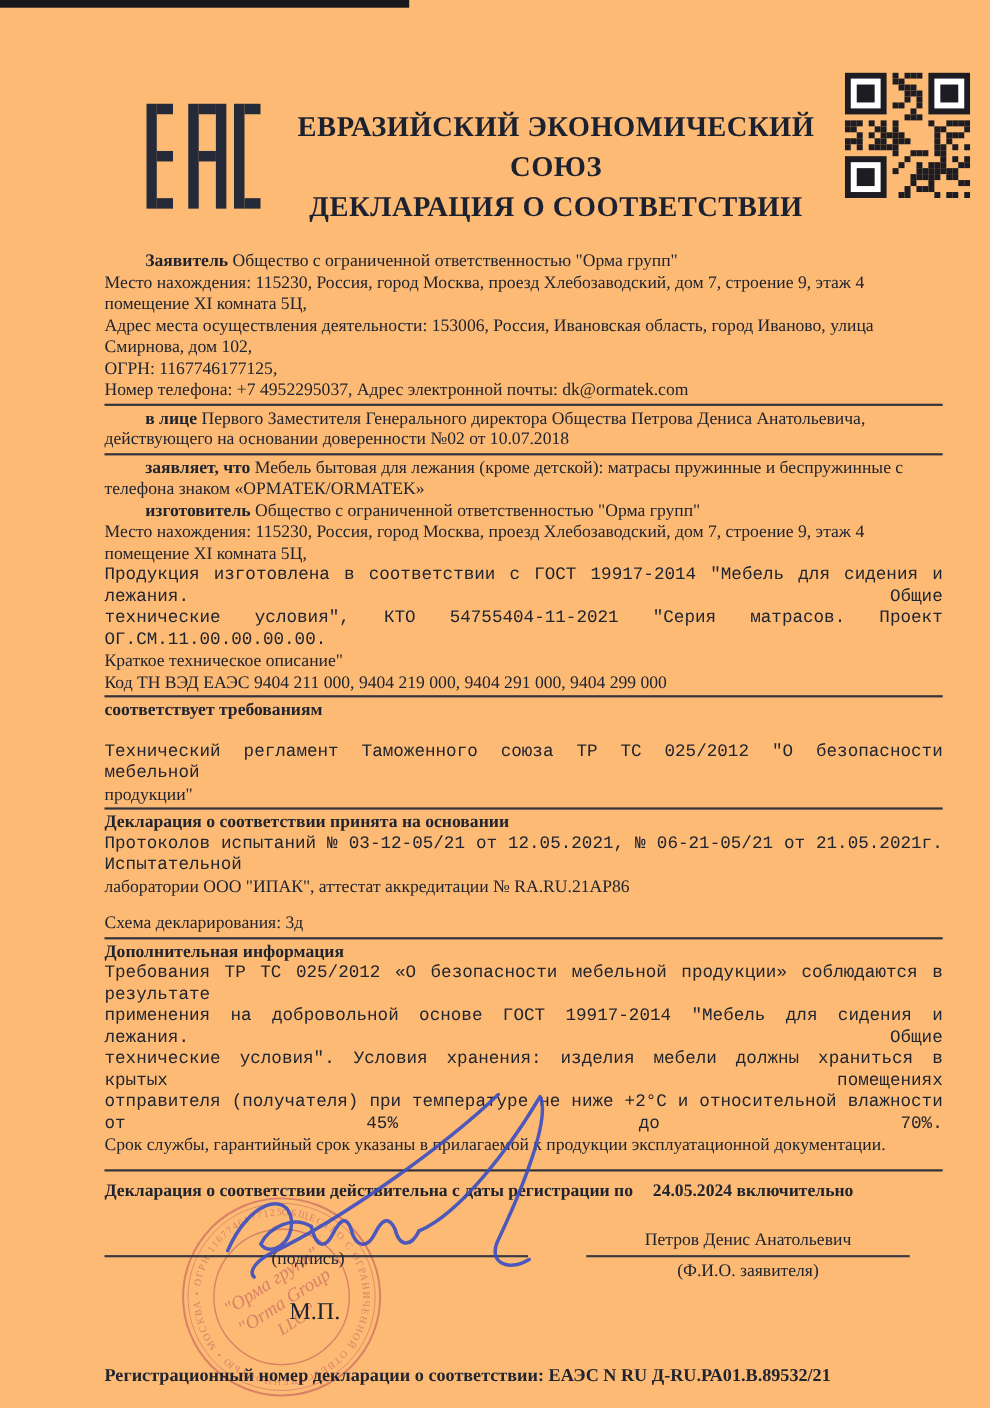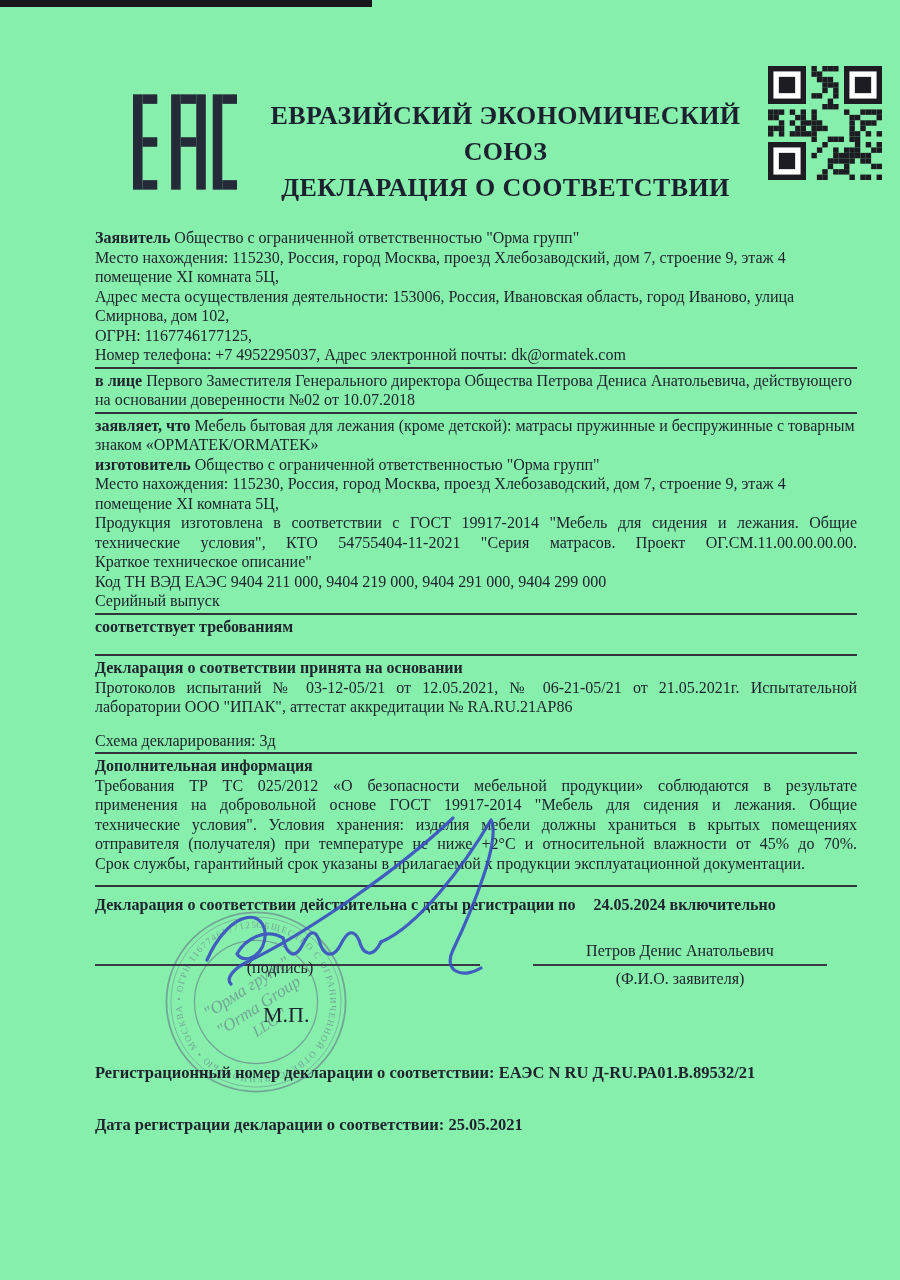--- a/index.html
+++ b/index.html
@@ -1,34 +1,34 @@
 <!DOCTYPE html>
 <html><head>
 <meta charset="utf-8">
 <style>
   html,body{margin:0;padding:0;}
   body{width:900px;height:1280px;background:#ffffff;position:relative;overflow:hidden;
        font-family:"Liberation Serif", serif;color:#20242f;}
-  .page{position:absolute;inset:0;background:#86efac;}
+  .page{position:absolute;inset:0;background:#fdba74;}
 
   
   .top-bar{position:absolute;left:0;top:0;width:372px;height:7px;background:#17171c;}
 
   
   .eac-logo{position:absolute;left:133px;top:88px;width:104px;height:108px;}
   .header-title{position:absolute;left:238px;top:98px;width:535px;text-align:center;
                 font-weight:bold;font-size:26px;line-height:36px;color:#1c2130;letter-spacing:.4px;}
   .qr{position:absolute;left:768px;top:66px;width:114px;height:114px;}
 
   
   .doc{position:absolute;left:95px;top:228px;width:762px;font-size:16px;line-height:19.5px;}
   .para{margin:0;}
-  .lead{font-weight:bold;}
+  .lead{font-weight:bold;margin-left:37px;}
   .rule{border:none;border-top:2px solid #32323c;margin:2px 0 2px 0;height:0;}
-  .jfull{text-align:justify;text-align-last:justify;}
+  .jfull{text-align:justify;text-align-last:justify;font-family:Liberation Mono, monospace;}
   .jlast{text-align:left;}
   .sec-h{font-weight:bold;margin:0;}
   .gap-after{margin-bottom:18px;}
   .scheme{margin-top:14px;}
   .rule-full{border:none;border-top:2px solid #32323c;margin:12px 0 0 0;height:0;}
   .validity{margin:8px 0 0 0;font-weight:bold;}
   .validity .date{margin-left:18px;}
 
   
   .sig-zone{position:relative;height:132px;margin-top:2px;}
@@ -219,34 +219,37 @@
     <p class="para">Адрес места осуществления деятельности: 153006, Россия, Ивановская область, город Иваново, улица Смирнова, дом 102,</p>
     <p class="para">ОГРН: 1167746177125,</p>
     <p class="para">Номер телефона: +7 4952295037, Адрес электронной почты: dk@ormatek.com</p>
 
     <hr class="rule">
 
     <p class="para"><b class="lead">в лице</b> <span>Первого Заместителя Генерального директора Общества Петрова Дениса Анатольевича, действующего на основании доверенности №02 от 10.07.2018</span></p>
 
     <hr class="rule">
 
-    <p class="para"><b class="lead">заявляет, что</b> <span>Мебель бытовая для лежания (кроме детской): матрасы пружинные и беспружинные с товарным знаком «ОРМАТЕК/ORMATEK»</span></p>
+    <p class="para"><b class="lead">заявляет, что</b> <span>Мебель бытовая для лежания (кроме детской): матрасы пружинные и беспружинные с телефона знаком «ОРМАТЕК/ORMATEK»</span></p>
     <p class="para"><b class="lead">изготовитель</b> <span>Общество с ограниченной ответственностью "Орма групп"</span></p>
     <p class="para">Место нахождения: 115230, Россия, город Москва, проезд Хлебозаводский, дом 7, строение 9, этаж 4 помещение XI комната 5Ц,</p>
     <div class="para">
         <div class="jfull">Продукция изготовлена в соответствии с ГОСТ 19917-2014 "Мебель для сидения и лежания. Общие</div>
         <div class="jfull">технические условия", КТО 54755404-11-2021 "Серия матрасов. Проект ОГ.СМ.11.00.00.00.00.</div>
         <div class="jlast">Краткое техническое описание"</div>
       </div>
     <p class="para">Код ТН ВЭД ЕАЭС 9404 211 000, 9404 219 000, 9404 291 000, 9404 299 000</p>
-    <p class="para">Серийный выпуск</p>
 
     <hr class="rule">
 
     <p class="sec-h gap-after">соответствует требованиям</p>
+    <div class="para">
+        <div class="jfull">Технический регламент Таможенного союза ТР ТС 025/2012 "О безопасности мебельной</div>
+        <div class="jlast">продукции"</div>
+      </div>
 
     <hr class="rule">
 
     <p class="sec-h">Декларация о соответствии принята на основании</p>
     <div class="para">
         <div class="jfull">Протоколов испытаний № 03-12-05/21 от 12.05.2021, № 06-21-05/21 от 21.05.2021г. Испытательной</div>
         <div class="jlast">лаборатории ООО "ИПАК", аттестат аккредитации № RA.RU.21АР86</div>
       </div>
     <p class="para scheme">Схема декларирования: 3д</p>
 

